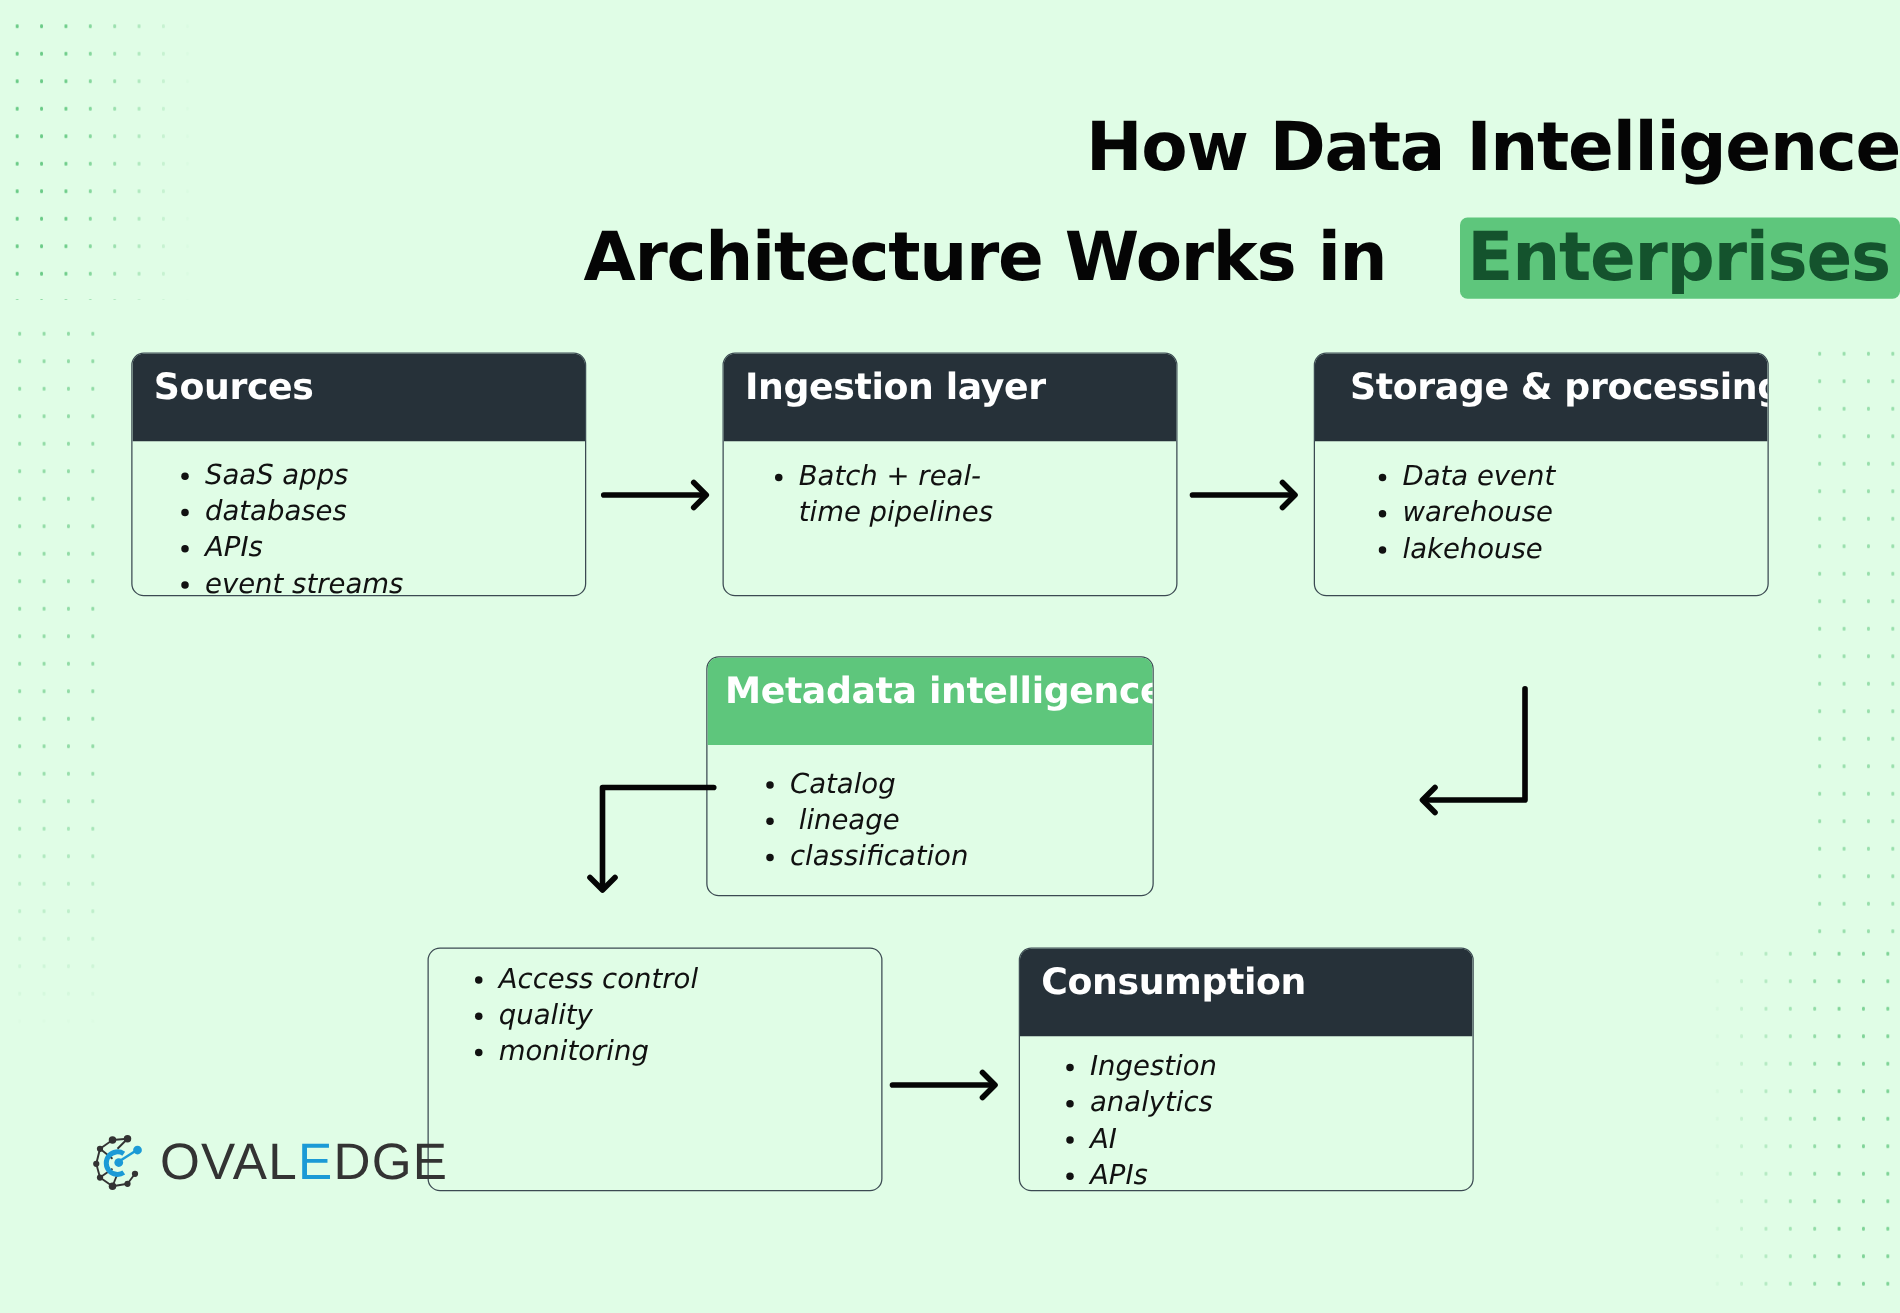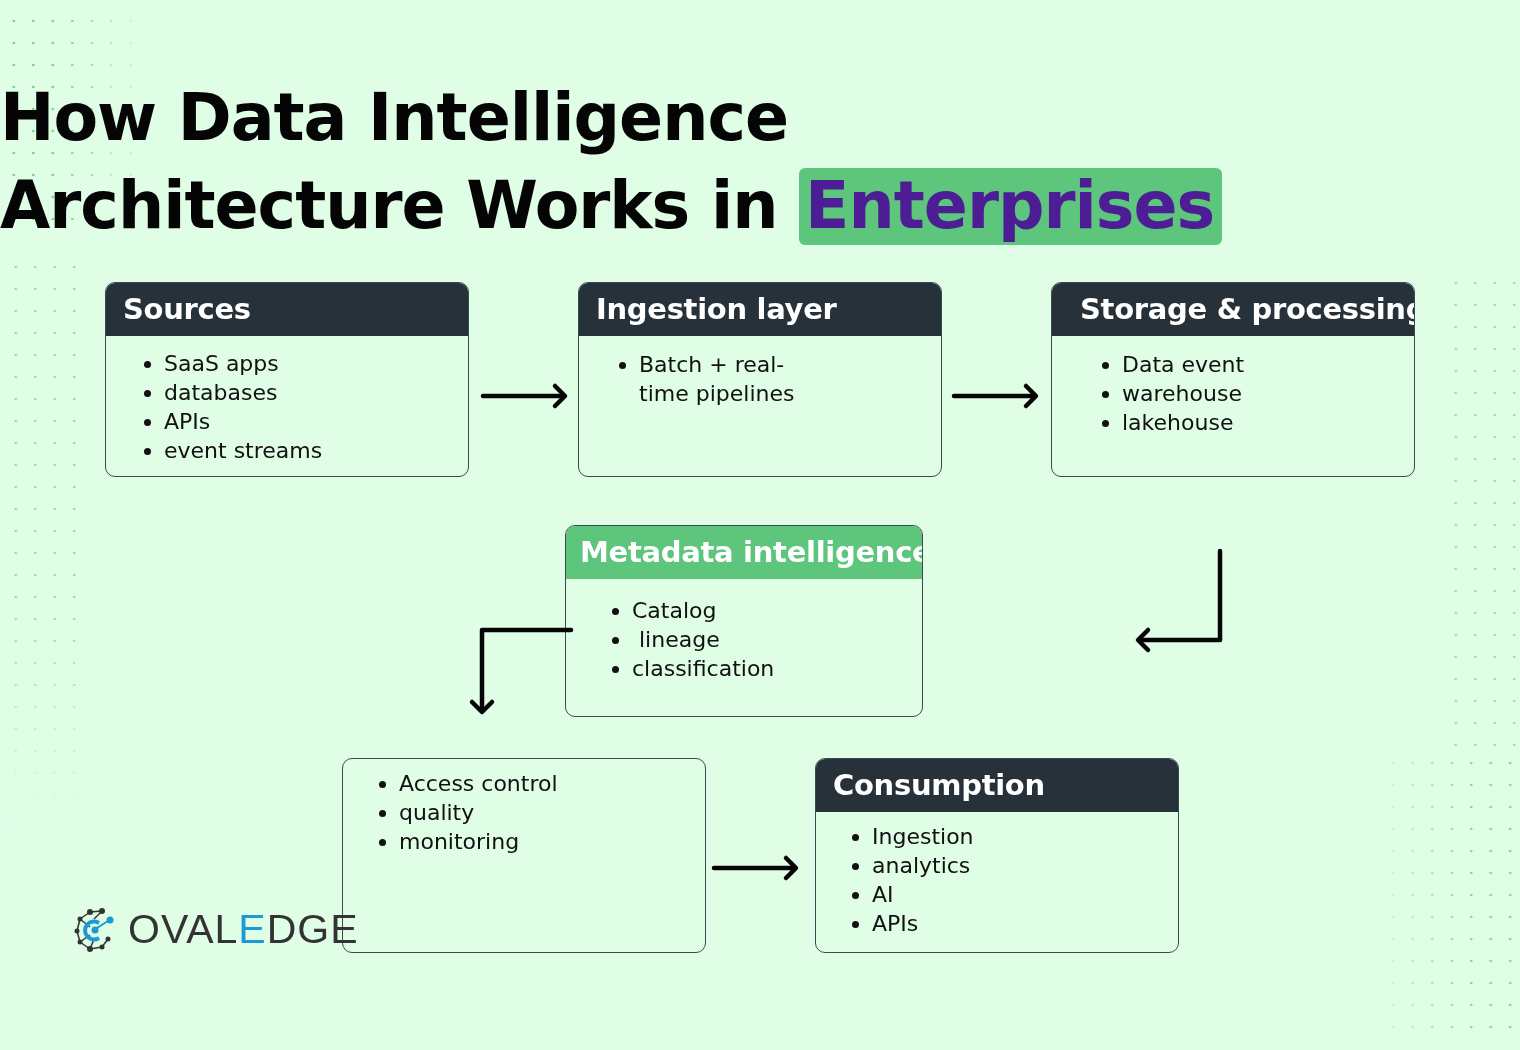--- a/index.html
+++ b/index.html
@@ -6,28 +6,28 @@
   body{width:1520px;height:1050px;background:#e0fde6;position:relative;overflow:hidden;font-family:"DejaVu Sans","Liberation Sans",sans-serif;color:#111;}
   .dots{position:absolute;background-image:radial-gradient(circle,#5fc67d 1.3px,transparent 1.6px);background-size:19.5px 22px;}
   .dots.tl{left:4px;top:10px;width:150px;height:230px;opacity:.9;
     -webkit-mask-image:linear-gradient(to right,#000 30%,transparent 100%);mask-image:linear-gradient(to right,#000 30%,transparent 100%);}
   .dots.l{left:6px;top:256px;width:70px;height:570px;opacity:.6;
     -webkit-mask-image:linear-gradient(to bottom,#000 60%,transparent 100%);mask-image:linear-gradient(to bottom,#000 60%,transparent 100%);}
   .dots.r{left:1446px;top:272px;width:74px;height:490px;opacity:.55;}
   .dots.br{left:1364px;top:752px;width:156px;height:290px;opacity:.75;
     -webkit-mask-image:linear-gradient(to right,transparent 0%,#000 70%);mask-image:linear-gradient(to right,transparent 0%,#000 70%);}
 
-  .title{position:absolute;left:0;top:74px;width:1520px;text-align:left;font-weight:bold;font-size:65px;line-height:88px;letter-spacing:-1px;color:#050505;}
-  .title .hl{background:#5ec67c;color:#4c1d95;border-radius:6px;padding:0 8px 2px 6px;}
+  .title{position:absolute;left:0;top:74px;width:1520px;text-align:right;font-weight:bold;font-size:54px;line-height:88px;letter-spacing:-1px;color:#050505;}
+  .title .hl{background:#5ec67c;color:#14532d;border-radius:6px;padding:0 8px 2px 6px;margin-left:41px;}
 
   .card{position:absolute;background:#e0fde6;border:1.5px solid #3b4a52;border-radius:10px;overflow:hidden;box-sizing:border-box;}
-  .card .hd{height:53px;background:#263139;color:#fff;font-weight:bold;font-size:29px;line-height:53px;padding-left:17px;white-space:nowrap;letter-spacing:-.3px;}
+  .card .hd{height:70px;background:#263139;color:#fff;font-weight:bold;font-size:29px;line-height:53px;padding-left:17px;white-space:nowrap;letter-spacing:-.3px;}
   .card.green .hd{background:#5ec67c;}
   .card ul{margin:12px 0 0 0;padding-left:58px;font-size:22px;line-height:29px;color:#111;}
-  .card li{padding-left:0;}
+  .card li{padding-left:0;font-style:italic;}
 
   .logo{position:absolute;left:72px;top:906px;display:flex;align-items:center;}
   .logo .wm{font-size:41px;color:#333;letter-spacing:1px;margin-left:10px;font-family:"Liberation Sans",sans-serif;}
   .logo .wm .e{color:#1b9ad6;}
 </style>
 </head>
 <body>
 
 <div class="dots tl"></div>
 <div class="dots l"></div>

